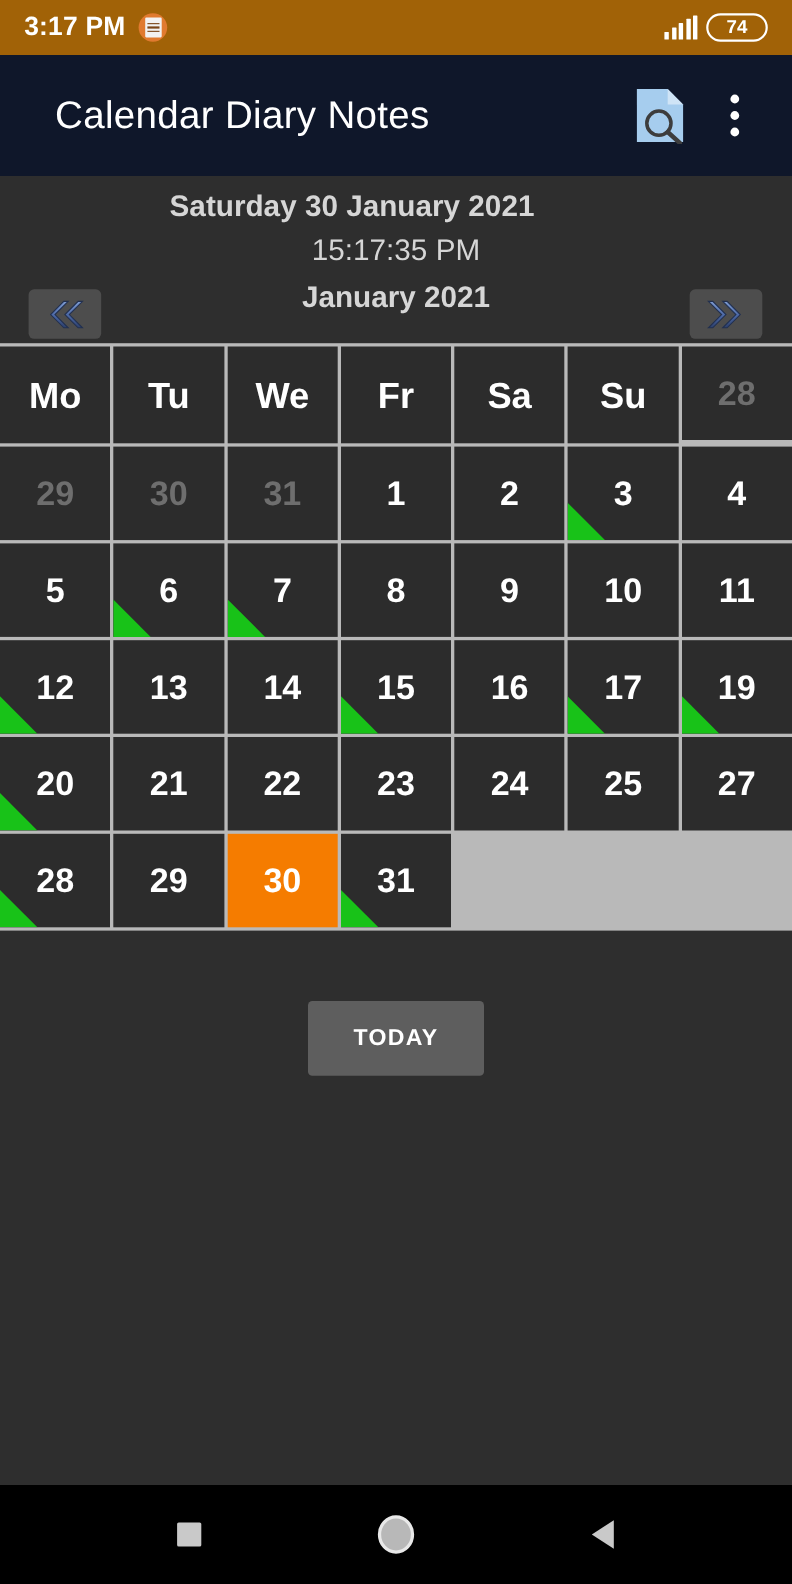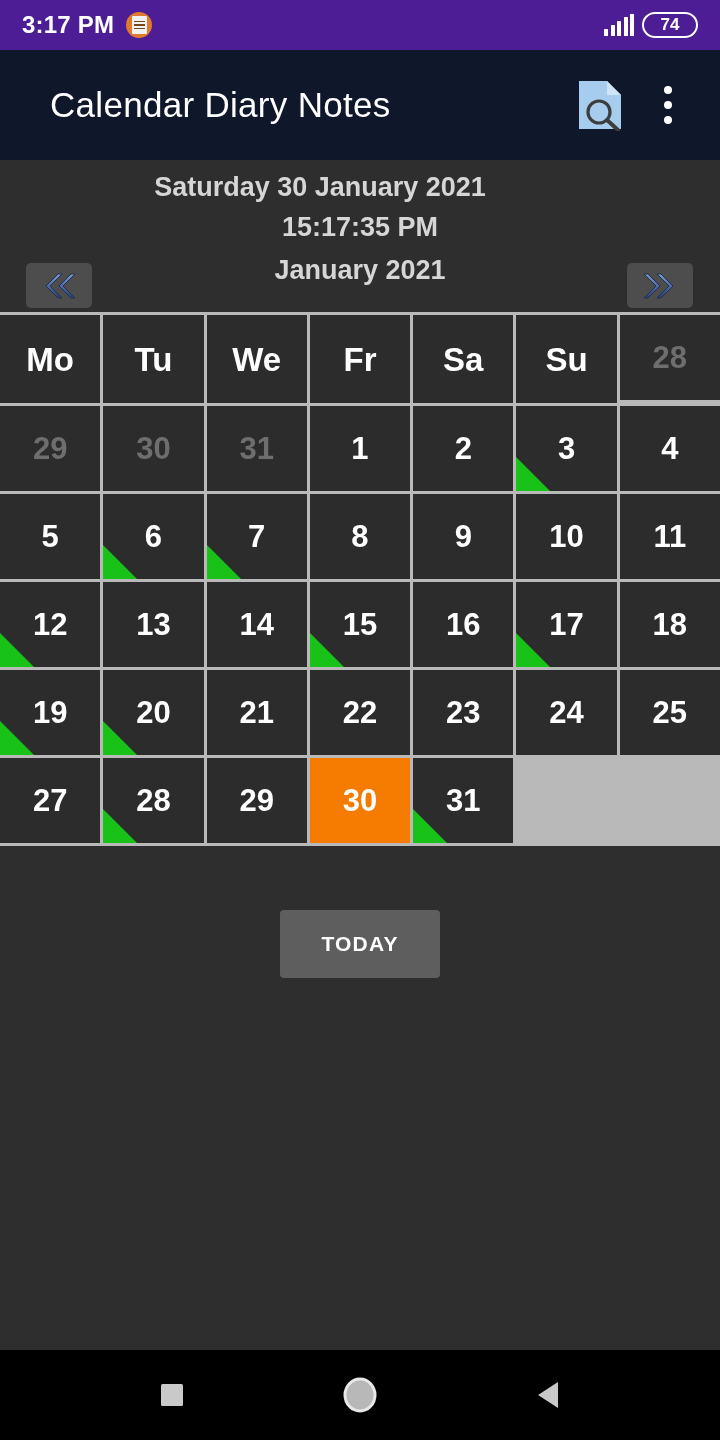--- a/index.html
+++ b/index.html
@@ -7,21 +7,21 @@
     width:720px;height:1440px;
     background:#2e2e2e;
     font-family:"Liberation Sans", sans-serif;
     overflow:hidden;
     position:relative;
   }
 
   
   #status-bar{
     position:absolute;left:0;top:0;width:720px;height:50px;
-    background:#4c1d95;
+    background:#a16207;
     display:flex;align-items:center;justify-content:space-between;
     padding:0 22px;box-sizing:border-box;
   }
   .sb-left{display:flex;align-items:center;gap:12px;}
   .sb-time{color:#ffffff;font-size:24px;font-weight:bold;letter-spacing:.2px;}
   .notif-icon{
     width:26px;height:26px;border-radius:50%;
     background:#e07a2f;
     display:flex;align-items:center;justify-content:center;
     box-sizing:border-box;
@@ -68,21 +68,21 @@
   #date-panel{
     position:absolute;left:0;top:160px;width:720px;height:152px;
     background:#2e2e2e;
   }
   #full-date{
     position:absolute;left:0;top:12px;width:640px;text-align:center;
     color:#d6d6d6;font-size:27px;font-weight:bold;
   }
   #clock-time{
     position:absolute;left:0;top:52px;width:720px;text-align:center;
-    color:#d6d6d6;font-size:27px;font-weight:bold;
+    color:#d6d6d6;font-size:27px;font-weight:normal;
   }
   #month-label{
     position:absolute;left:0;top:95px;width:720px;text-align:center;
     color:#d6d6d6;font-size:27px;font-weight:bold;
   }
   .nav-btn{
     position:absolute;top:263px;width:66px;height:45px;
     background:#4d4d4d;border-radius:5px;
     display:flex;align-items:center;justify-content:center;
     cursor:pointer;
@@ -305,23 +305,20 @@
       <span class="num">15</span>
     </div>
     <div class="cell weekend">
       <span class="num">16</span>
     </div>
     <div class="cell weekend">
       <span class="marker"></span>
       <span class="num">17</span>
     </div>
     <div class="cell">
-      <span class="num">18</span>
-    </div>
-    <div class="cell">
       <span class="marker"></span>
       <span class="num">19</span>
     </div>
     <div class="cell">
       <span class="marker"></span>
       <span class="num">20</span>
     </div>
     <div class="cell">
       <span class="num">21</span>
     </div>

